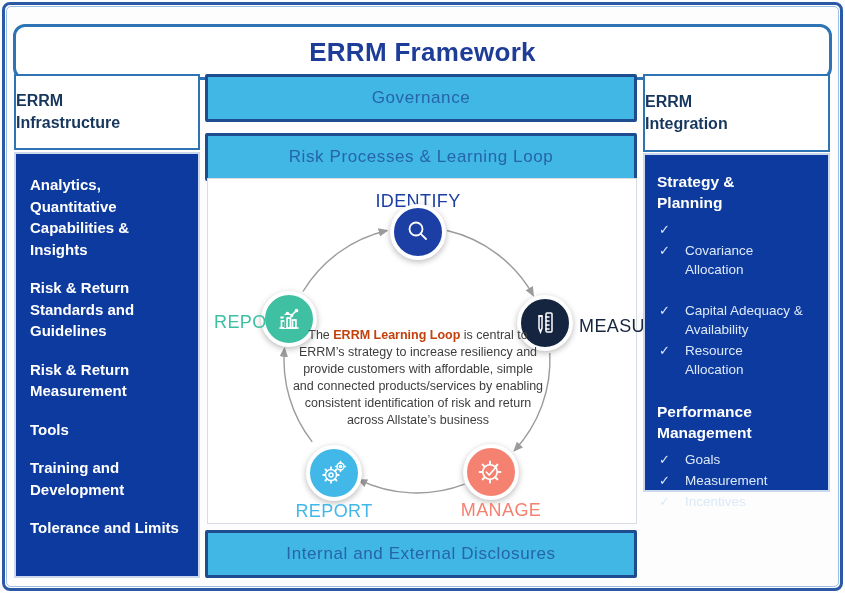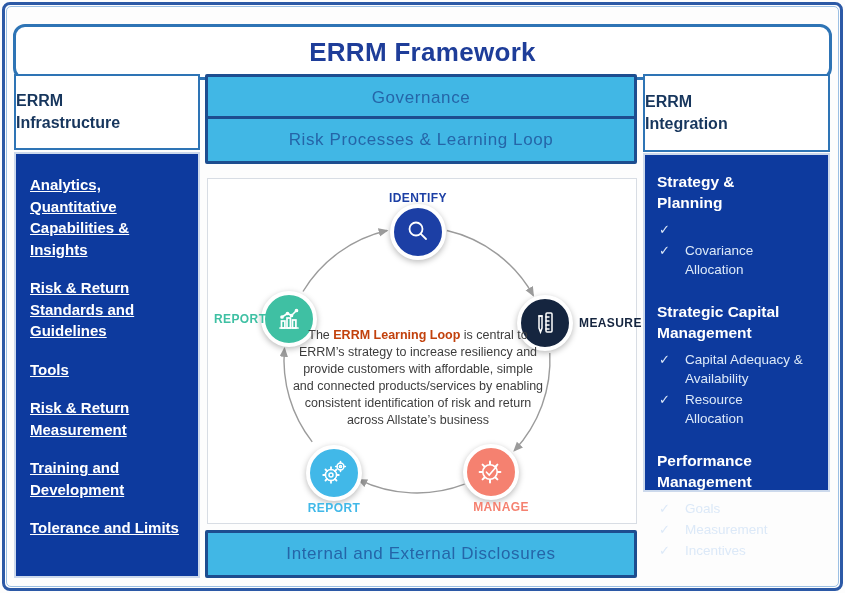--- a/index.html
+++ b/index.html
@@ -27,55 +27,55 @@
     position:absolute;background:#fff;border:2px solid #2e74b5;
     display:flex;flex-direction:column;align-items:flex-start;justify-content:center;
     color:#17365d;font-weight:bold;font-size:16px;line-height:22px;text-align:center;
   }
   .side-header.left{left:14px;top:74px;width:182px;height:72px;}
   .side-header.right{left:643px;top:74px;width:183px;height:74px;}
   .side-panel{
     position:absolute;background:#0d3a9e;border:2px solid #ccd9ec;
     color:#fff;box-sizing:border-box;
   }
-  .side-panel.left{left:14px;top:152px;width:186px;height:426px;padding:20px 12px 10px 14px;text-decoration:underline;}
+  .side-panel.left{left:14px;top:152px;width:186px;height:426px;padding:20px 12px 10px 14px;}
   .side-panel.right{left:643px;top:153px;width:187px;height:339px;padding:16px 24px 10px 12px;}
   .infra-item{
     font-size:15px;font-weight:bold;line-height:21.5px;margin-bottom:17px;
   }
   .integ-section{margin-bottom:22px;}
   .integ-title{font-size:15.5px;font-weight:bold;line-height:21px;margin-bottom:7px;color:#ffffff;}
   .integ-item{
     display:flex;align-items:flex-start;font-size:13.5px;line-height:19px;
     color:#dce9f8;margin-bottom:2px;
   }
   .integ-item .check{width:26px;flex:none;font-size:13px;padding-left:2px;}
   
   .hbar{
     position:absolute;left:205px;width:432px;height:48px;background:#41b7e5;
     border:3px solid #1d4d8f;border-radius:2px;box-sizing:border-box;
     display:flex;align-items:center;justify-content:center;
   }
   .hbar span{font-size:17px;color:#2565a8;letter-spacing:0.6px;}
   .bar-governance{top:74px;}
-  .bar-risk{top:116px;}
+  .bar-risk{top:133px;}
   .bar-disclosures{top:530px;}
   .loop-panel{
     position:absolute;left:207px;top:178px;width:428px;height:344px;
     background:#ffffff;border:1px solid #d8dde4;
   }
   .loop-arrows{position:absolute;left:0;top:0;width:428px;height:344px;}
   .node{
     position:absolute;width:48px;height:48px;border-radius:50%;
     border:4px solid #fff;box-shadow:0 2px 6px rgba(0,0,0,0.28);
     display:flex;align-items:center;justify-content:center;box-sizing:content-box;
   }
   .node svg{display:block;}
   .node-label{
-    position:absolute;font-size:12px;font-weight:bold;letter-spacing:0.4px;white-space:nowrap;
+    position:absolute;font-size:18px;font-weight:normal;letter-spacing:0.4px;white-space:nowrap;
   }
   .loop-text{
     position:absolute;left:84px;top:148px;width:252px;text-align:center;
     font-size:12.5px;line-height:17px;color:#3d3d3d;
   }
   .loop-text b{color:#c2410c;}
 </style>
 </head>
 <body>
 
@@ -86,22 +86,22 @@
     <span class="title">ERRM Framework</span>
   </div>
 
   <div class="side-header left">
     <span>ERRM</span>
     <span>Infrastructure</span>
   </div>
   <div class="side-panel left">
     <div class="infra-item">Analytics, Quantitative Capabilities &amp; Insights</div>
     <div class="infra-item">Risk &amp; Return Standards and Guidelines</div>
+    <div class="infra-item">Risk &amp; Return Measurement</div>
     <div class="infra-item">Tools</div>
-    <div class="infra-item">Risk &amp; Return Measurement</div>
     <div class="infra-item">Training and Development</div>
     <div class="infra-item">Tolerance and Limits</div>
   </div>
 
   <div class="hbar bar-governance">
     <span>Governance</span>
   </div>
   <div class="hbar bar-risk">
     <span>Risk Processes &amp; Learning Loop</span>
   </div>
@@ -231,21 +231,20 @@
       <div class="integ-title">Strategy &amp; Planning</div>
       <div class="integ-item">
         <span class="check">✓</span>
       </div>
       <div class="integ-item">
         <span class="check">✓</span>
         <span>Covariance Allocation</span>
       </div>
     </div>
     <div class="integ-section">
-      <div class="integ-title">Strategic Capital Management</div>
       <div class="integ-item">
         <span class="check">✓</span>
         <span>Capital Adequacy &amp; Availability</span>
       </div>
       <div class="integ-item">
         <span class="check">✓</span>
         <span>Resource Allocation</span>
       </div>
     </div>
     <div class="integ-section">

